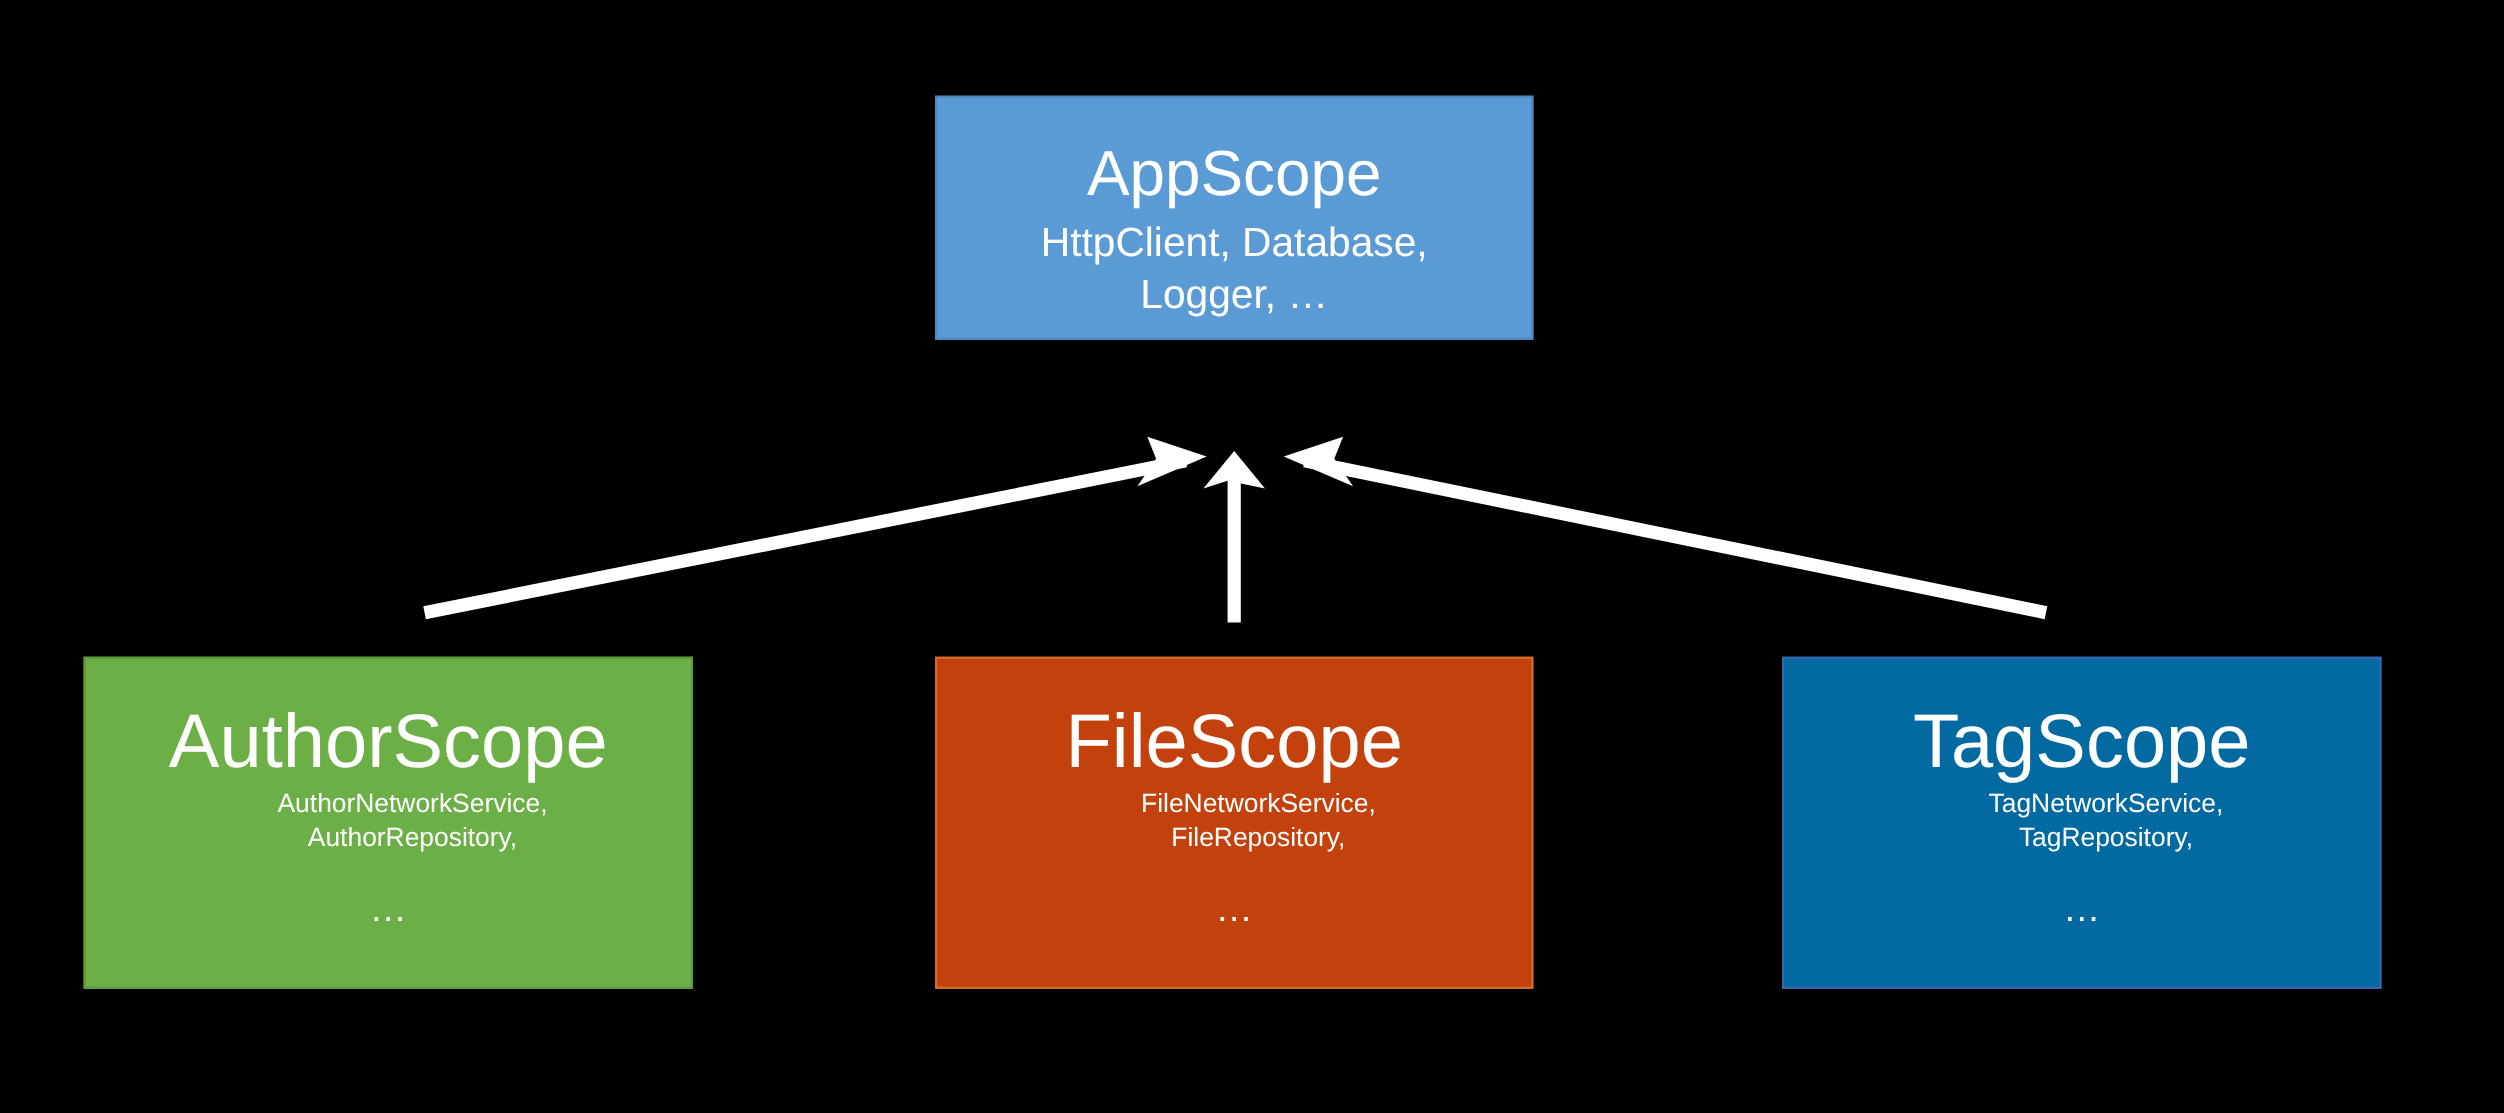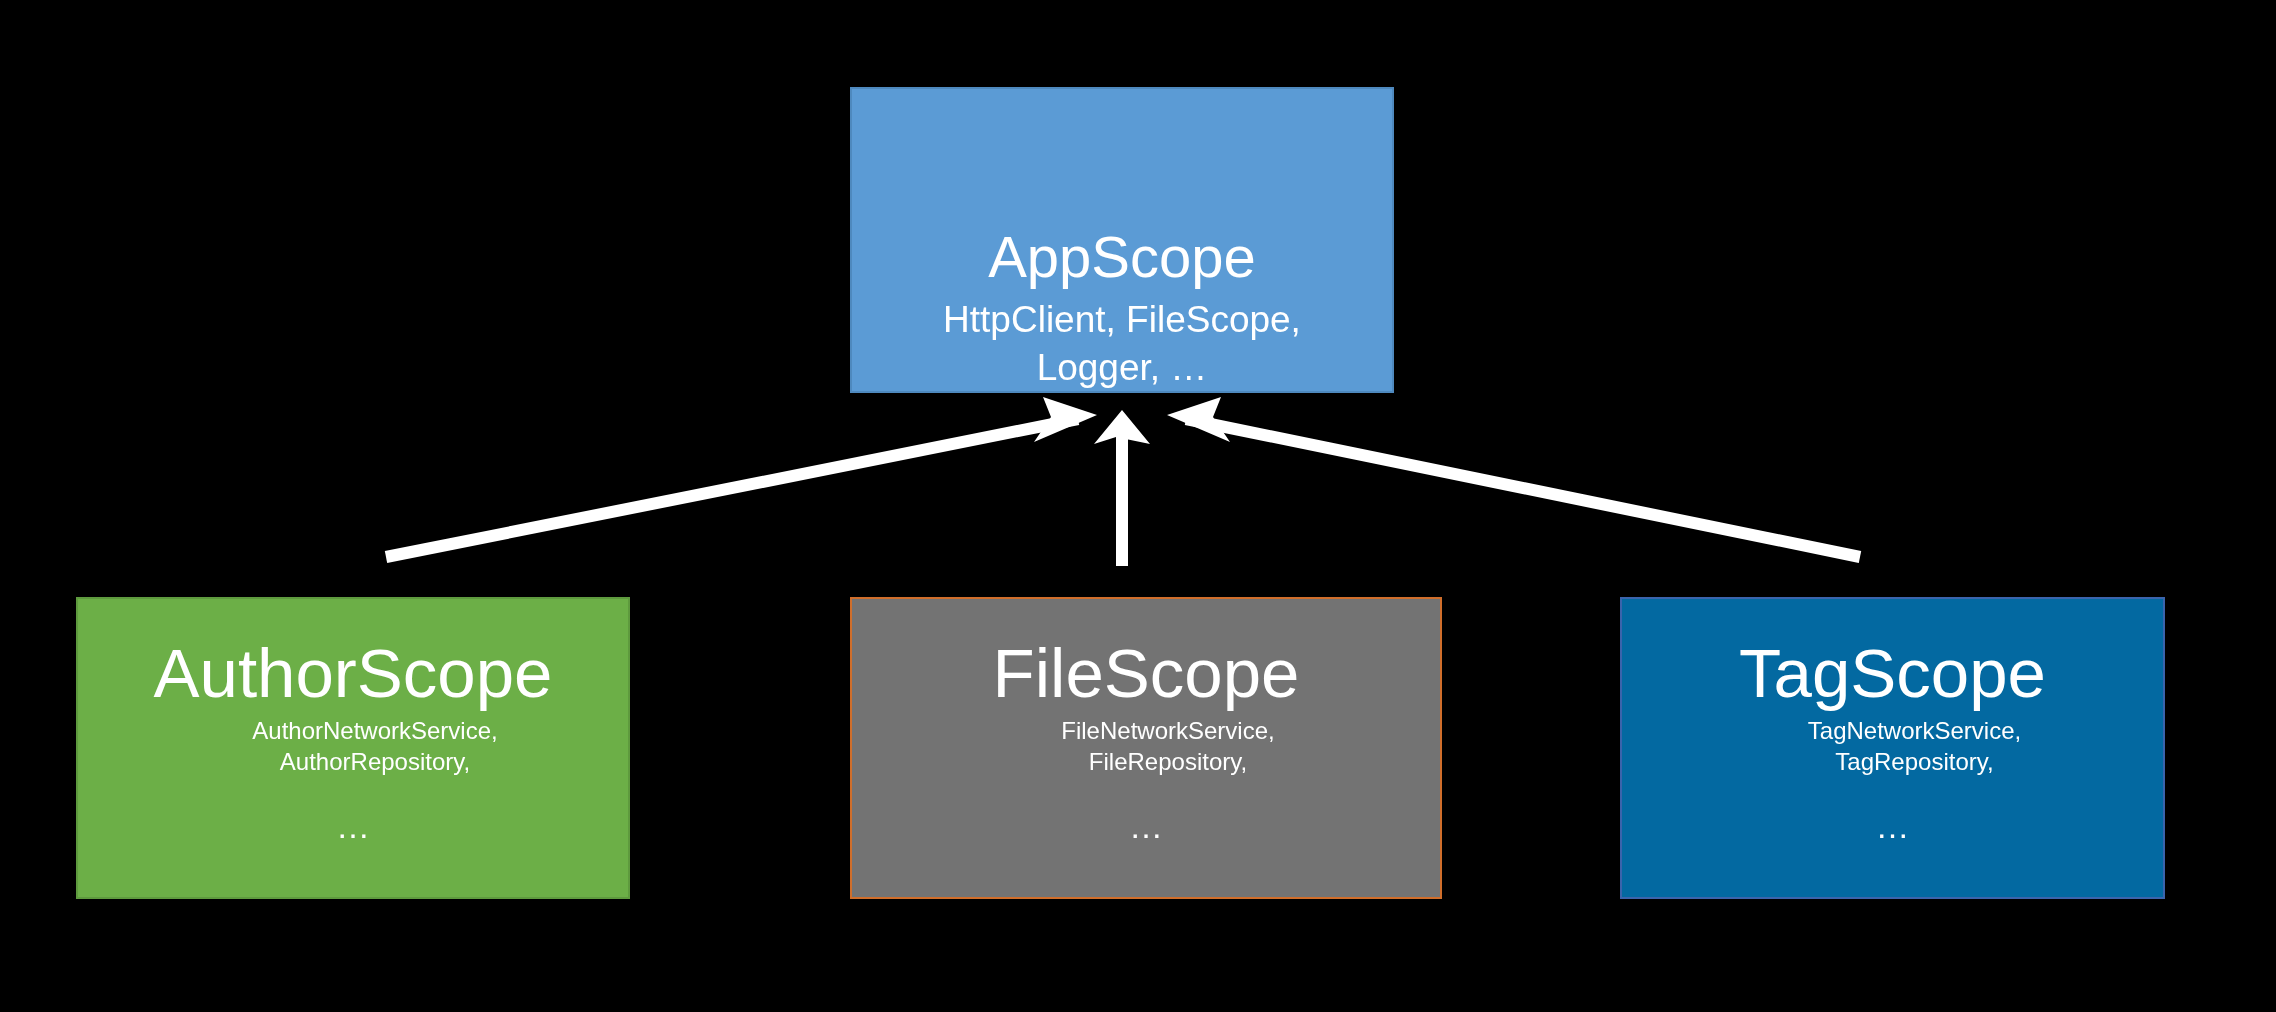--- a/index.html
+++ b/index.html
@@ -59,25 +59,24 @@
 
   .scope-ellipsis {
     line-height: 1.28;
   }
 
   
   #box-appscope {
     left: 850px;
     top: 87px;
     width: 544px;
-    height: 306px;
+    height: 222px;
     background: #5B9BD5;
     border-color: #4E89BE;
     padding-top: 40px;
-    justify-content: flex-end;
   }
   #box-appscope .scope-title {
     font-size: 58px;
     margin-bottom: 10px;
   }
   #box-appscope .scope-detail {
     font-size: 37px;
   }
 
   
@@ -100,22 +99,22 @@
   }
 
   #box-authorscope {
     left: 76px;
     width: 554px;
     background: #6CAF47;
     border-color: #5E9A3E;
   }
   #box-filescope {
     left: 850px;
-    width: 592px;
-    background: #737373;
+    width: 544px;
+    background: #c2410c;
     border-color: #D06E2B;
   }
   #box-tagscope {
     left: 1620px;
     width: 545px;
     background: #0369a1;
     border-color: #3B64AC;
   }
 </style>
 </head>
@@ -136,21 +135,21 @@
     </g>
 
     <g>
       <line x1="1860" y1="557" x2="1186" y2="419" stroke="#FFFFFF" stroke-width="12" stroke-linecap="butt"></line>
       <polygon points="1167,415 1221,397 1213,417 1230,442" fill="#FFFFFF"></polygon>
     </g>
   </svg>
 
   <div class="scope-box" id="box-appscope">
     <div class="scope-title">AppScope</div>
-    <div class="scope-detail">HttpClient, FileScope,
+    <div class="scope-detail">HttpClient, Database,
 Logger, …</div>
   </div>
 
   <div class="scope-box scope-leaf" id="box-authorscope">
     <div class="scope-title">AuthorScope</div>
     <div class="scope-detail">AuthorNetworkService,
 AuthorRepository,</div>
     <div class="scope-ellipsis">…</div>
   </div>
 

